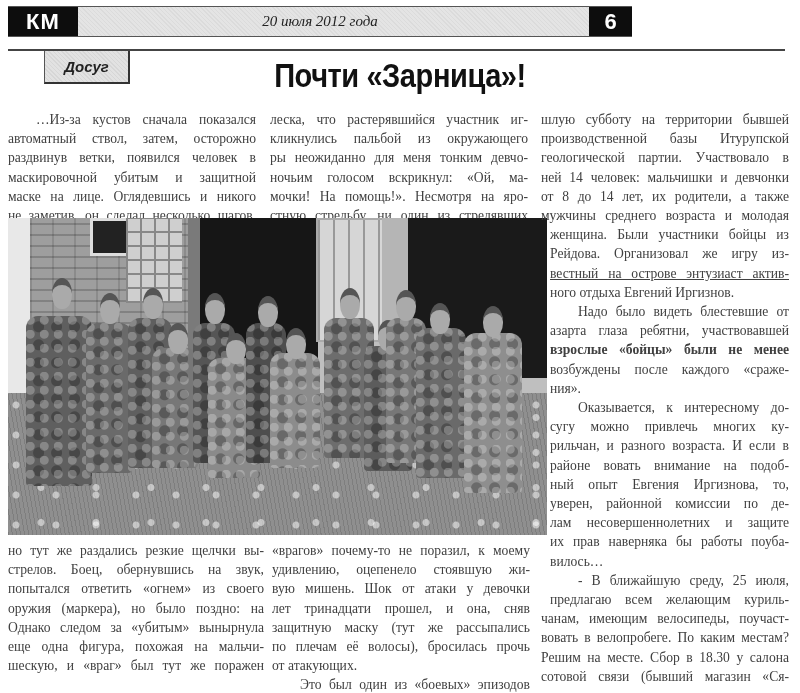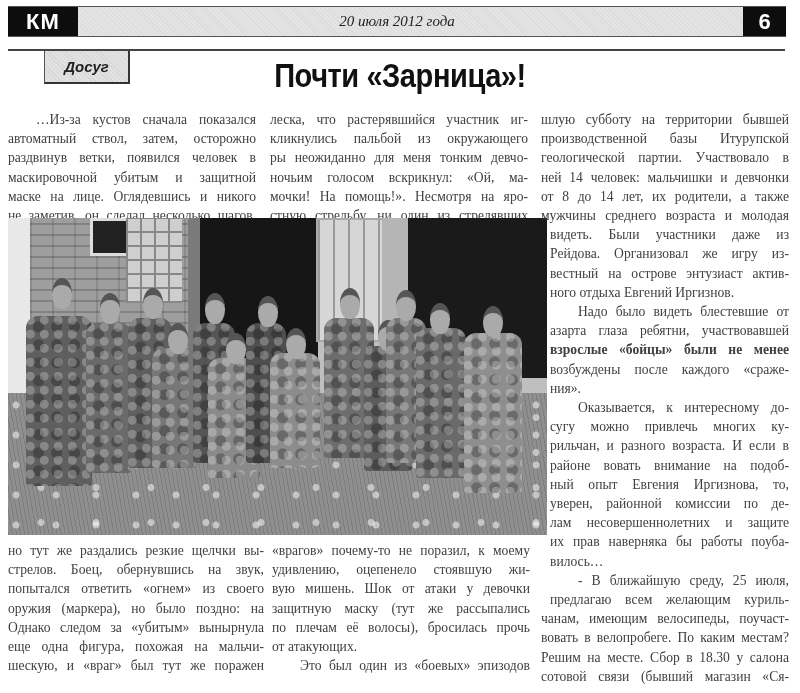--- a/index.html
+++ b/index.html
@@ -2,21 +2,21 @@
 <html><head>
   <meta charset="utf-8">
   <style>
     html, body { margin: 0; padding: 0; }
     body {
       width: 800px; height: 693px; position: relative; overflow: hidden;
       background: #ffffff; color: #1a1a1a;
       font-family: "Liberation Serif", "DejaVu Serif", serif;
     }
     .masthead {
-      position: absolute; left: 8px; top: 6px; width: 778px; height: 29px;
+      position: absolute; left: 8px; top: 6px; width: 624px; height: 29px;
       background: #e4e4e4;
       background-image: repeating-linear-gradient(45deg, rgba(0,0,0,0.04) 0 1px, transparent 1px 3px);
       border-top: 1px solid #555; border-bottom: 1px solid #555;
     }
     .masthead .logo {
       position: absolute; left: 0; top: 0; width: 70px; height: 29px; background: #0d0d0d;
       color: #fff; font-family: "Liberation Sans", "DejaVu Sans", sans-serif; font-weight: bold;
       font-size: 22px; letter-spacing: 1px; line-height: 29px; text-align: center;
     }
     .masthead .date {
@@ -187,23 +187,23 @@
   <div class="head" style="left:475px;top:88px;"></div>
 </div>
 
 <div class="col" id="c3">
   <span class="ln">шлую субботу на территории бывшей</span>
   <span class="ln">производственной базы Итурупской</span>
   <span class="ln">геологической партии. Участвовало в</span>
   <span class="ln">ней 14 человек: мальчишки и девчонки</span>
   <span class="ln">от 8 до 14 лет, их родители, а также</span>
   <span class="ln">мужчины среднего возраста и молодая</span>
-  <span class="ln" style="padding-left:9px;">видеть. Были участники даже из</span>
+  <span class="ln" style="padding-left:9px;">женщина. Были участники бойцы из</span>
   <span class="ln" style="padding-left:9px;">Рейдова. Организовал же игру из-</span>
-  <span class="ln" style="padding-left:9px;">вестный на острове энтузиаст актив-</span>
+  <span class="ln" style="padding-left:9px;text-decoration:underline;">вестный на острове энтузиаст актив-</span>
   <span class="ln last" style="padding-left:9px;">ного отдыха Евгений Иргизнов.</span>
   <span class="ln ind" style="padding-left:37px;">Надо было видеть блестевшие от</span>
   <span class="ln" style="padding-left:9px;">азарта глаза ребятни, участвовавшей</span>
   <span class="ln" style="padding-left:9px;font-weight:bold;">взрослые «бойцы» были не менее</span>
   <span class="ln" style="padding-left:9px;">возбуждены после каждого «сраже-</span>
   <span class="ln last" style="padding-left:9px;">ния».</span>
   <span class="ln" style="padding-left:37px;">Оказывается, к интересному до-</span>
   <span class="ln" style="padding-left:9px;">сугу можно привлечь многих ку-</span>
   <span class="ln" style="padding-left:9px;">рильчан, и разного возраста. И если в</span>
   <span class="ln" style="padding-left:9px;">районе вовать внимание на подоб-</span>
@@ -229,18 +229,19 @@
   <span class="ln">Однако следом за «убитым» вынырнула</span>
   <span class="ln">еще одна фигура, похожая на мальчи-</span>
   <span class="ln">шескую, и «враг» был тут же поражен</span>
 
 </div>
 
 <div class="col" id="c2bot">
   <span class="ln">«врагов» почему-то не поразил, к моему</span>
   <span class="ln">удивлению, оцепенело стоявшую жи-</span>
   <span class="ln">вую мишень. Шок от атаки у девочки</span>
+  <span class="ln">лет тринадцати прошел, и она, сняв</span>
   <span class="ln">защитную маску (тут же рассыпались</span>
   <span class="ln">по плечам её волосы), бросилась прочь</span>
   <span class="ln last">от атакующих.</span>
   <span class="ln" style="padding-left:28px;">Это был один из «боевых» эпизодов</span>
 
 </div>
 
 </body></html>

